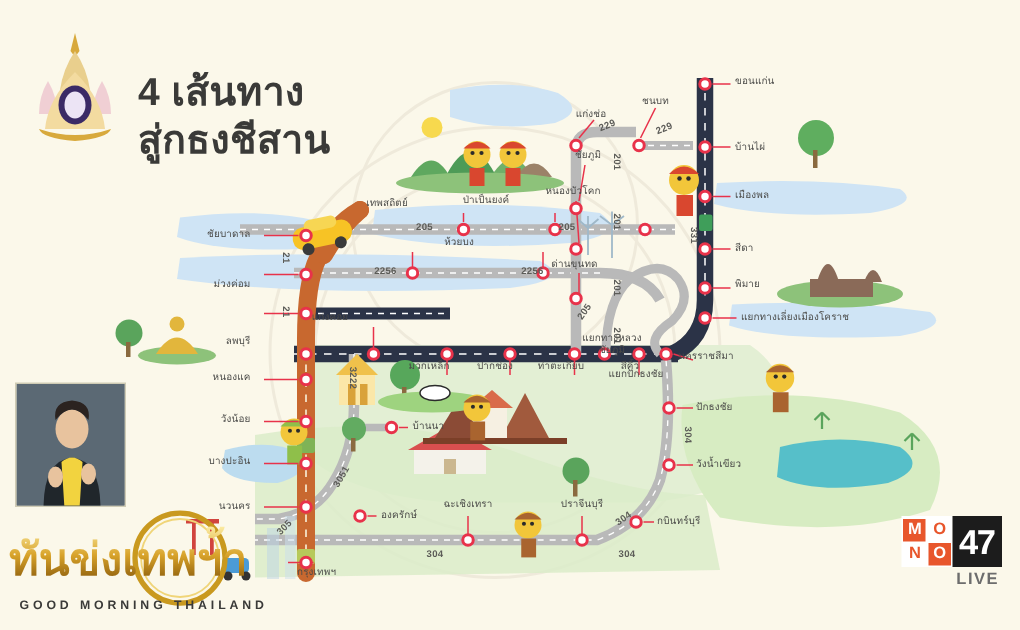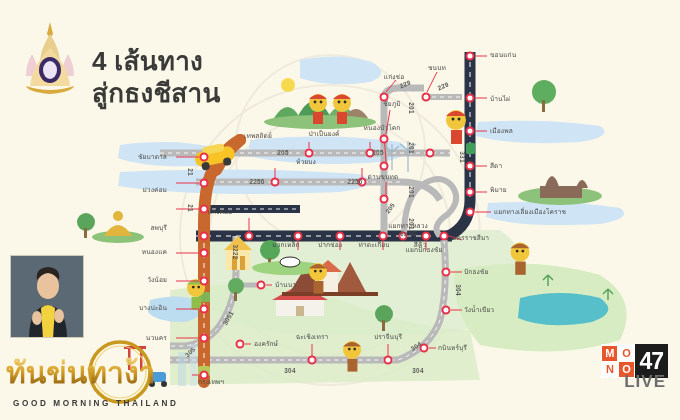--- a/index.html
+++ b/index.html
@@ -67,21 +67,21 @@
   .mono-m { background: #e8562c; color: #fff; }
   .mono-o1 { background: #ffffff; color: #e8562c; }
   .mono-n { background: #ffffff; color: #e8562c; }
   .mono-o2 { background: #e8562c; color: #fff; }
   .mono-right {
     background: #1c1c1c; color: #fff; font-size: 23px; font-weight: bold;
     display: flex; align-items: center; padding: 0 5px 0 4px; letter-spacing: -1px;
   }
   .mono-live {
     position: absolute; right: 14px; bottom: 28px;
-    font-size: 17px; font-weight: bold; color: #6d6d6d;
+    font-size: 11px; font-weight: bold; color: #6d6d6d;
     letter-spacing: 1px;
   }
   .show-logo { position: absolute; left: 2px; bottom: 8px; width: 200px; height: 74px; }
   .show-sub {
     position: absolute; left: 13px; bottom: 12px; font-size: 8.2px;
     font-weight: bold; color: #3a3a38; letter-spacing: 2.6px; white-space: nowrap;
   }
   .show-th {
     position: absolute; left: 6px; bottom: 24px; font-size: 30px;
     font-weight: bold; white-space: nowrap;
@@ -482,21 +482,21 @@
       <ellipse cx="48" cy="60" rx="5" ry="7" fill="#e8c39e"></ellipse>
     </svg>
   </div>
 
   <div class="show-logo">
     <svg viewBox="0 0 200 74" width="200" height="74">
       <circle cx="118" cy="34" r="30" fill="none" stroke="#c9991f" stroke-width="3.5"></circle>
       <circle cx="118" cy="34" r="26" fill="none" stroke="#f0d578" stroke-width="1.2"></circle>
     </svg>
   </div>
-  <div class="show-th">ทันข่นทาง้า</div>
+  <div class="show-th">ทันข่งเทพฯ้า</div>
   <div class="show-sub">GOOD MORNING THAILAND</div>
 
   <div class="mono">
     <div class="mono-left">
       <div class="mono-cell mono-m">M</div>
       <div class="mono-cell mono-o1">O</div>
       <div class="mono-cell mono-n">N</div>
       <div class="mono-cell mono-o2">O</div>
     </div>
     <div class="mono-right">47</div>

